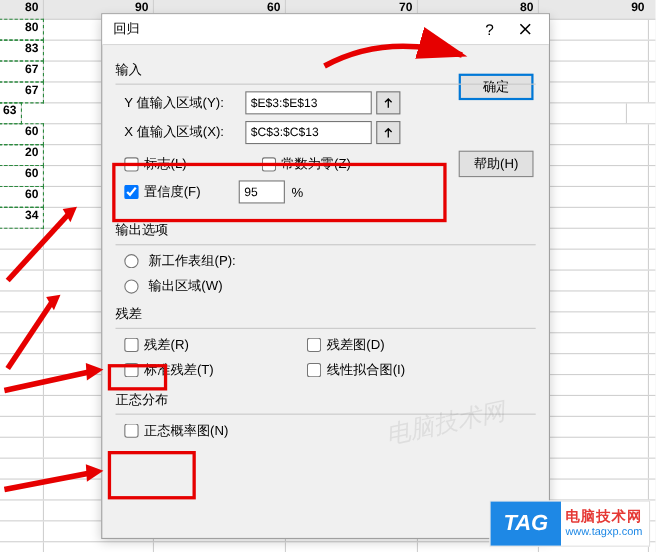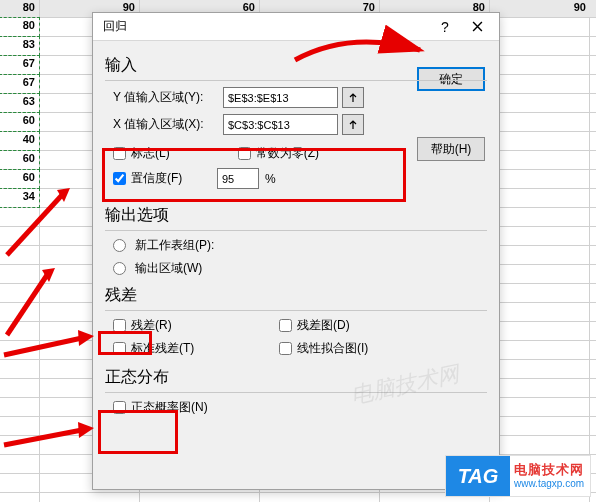--- a/index.html
+++ b/index.html
@@ -65,21 +65,21 @@
     width: 32px; height: 22px;
     display: flex; align-items: center; justify-content: center;
     font-size: 14px;
     cursor: pointer;
   }
   .t-close svg { width: 11px; height: 11px; }
   .body {
     padding: 6px 12px 10px 12px;
     position: relative;
   }
-  .section-label { font-size: 16px; margin-top: 8px; margin-bottom: 4px; }
+  .section-label { font-size: 12px; margin-top: 8px; margin-bottom: 4px; }
   .row-f {
     display: flex;
     align-items: center;
     margin: 6px 0;
   }
   .row-f label.lab { width: 118px; padding-left: 8px; }
   .row-f label.radio-lab { padding-left: 4px; }
   .inp {
     width: 115px; height: 21px;
     background: #fff; border: 1px solid #767676;
@@ -194,37 +194,37 @@
       </div>
       <div class="row">
         <div class="cell selcell" style="width:40px">67</div>
         <div class="cell" style="width:100px"></div>
         <div class="cell" style="width:120px"></div>
         <div class="cell" style="width:120px"></div>
         <div class="cell" style="width:110px"></div>
         <div class="cell" style="width:100px"></div>
       </div>
       <div class="row">
-        <div class="cell selcell" style="width:40px">63</div>
+        <div class="cell selcell" style="width:20px">63</div>
         <div class="cell" style="width:100px"></div>
         <div class="cell" style="width:120px"></div>
         <div class="cell" style="width:120px"></div>
         <div class="cell" style="width:110px"></div>
         <div class="cell" style="width:100px"></div>
       </div>
       <div class="row">
         <div class="cell selcell" style="width:40px">60</div>
         <div class="cell" style="width:100px"></div>
         <div class="cell" style="width:120px"></div>
         <div class="cell" style="width:120px"></div>
         <div class="cell" style="width:110px"></div>
         <div class="cell" style="width:100px"></div>
       </div>
       <div class="row">
-        <div class="cell selcell" style="width:40px">40</div>
+        <div class="cell selcell" style="width:40px">20</div>
         <div class="cell" style="width:100px"></div>
         <div class="cell" style="width:120px"></div>
         <div class="cell" style="width:120px"></div>
         <div class="cell" style="width:110px"></div>
         <div class="cell" style="width:100px"></div>
       </div>
       <div class="row">
         <div class="cell selcell" style="width:40px">60</div>
         <div class="cell" style="width:100px"></div>
         <div class="cell" style="width:120px"></div>

